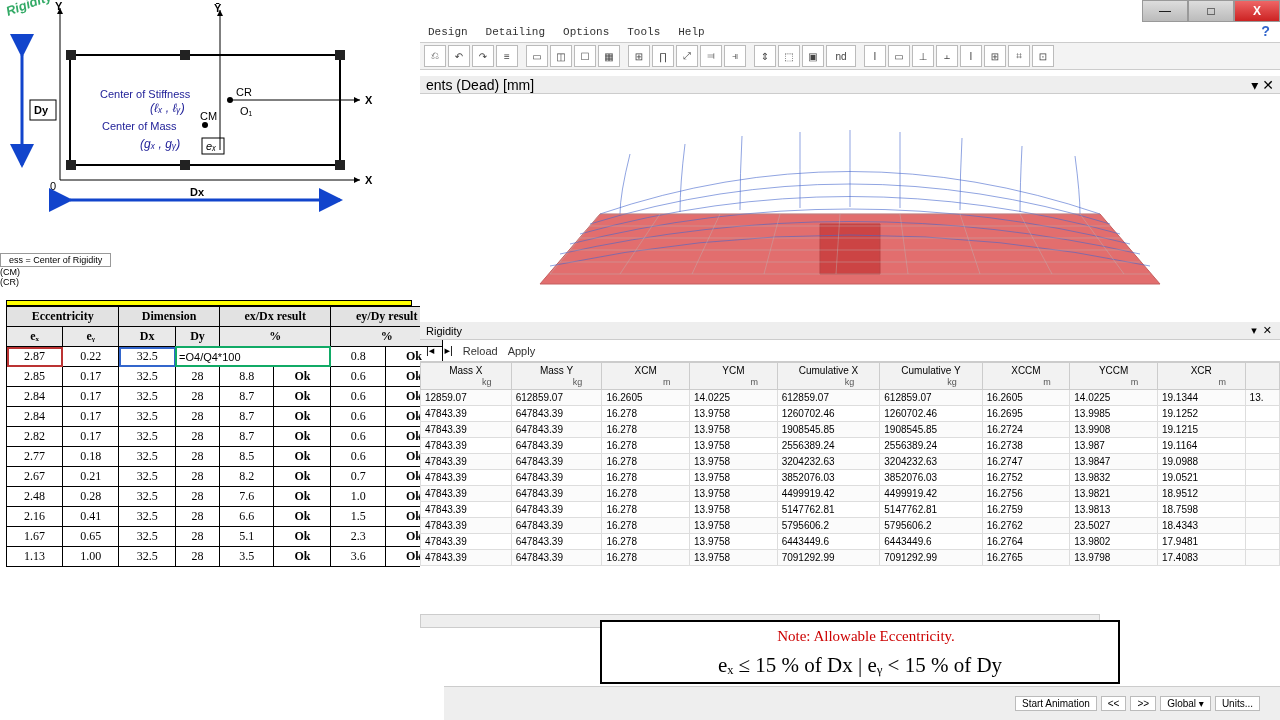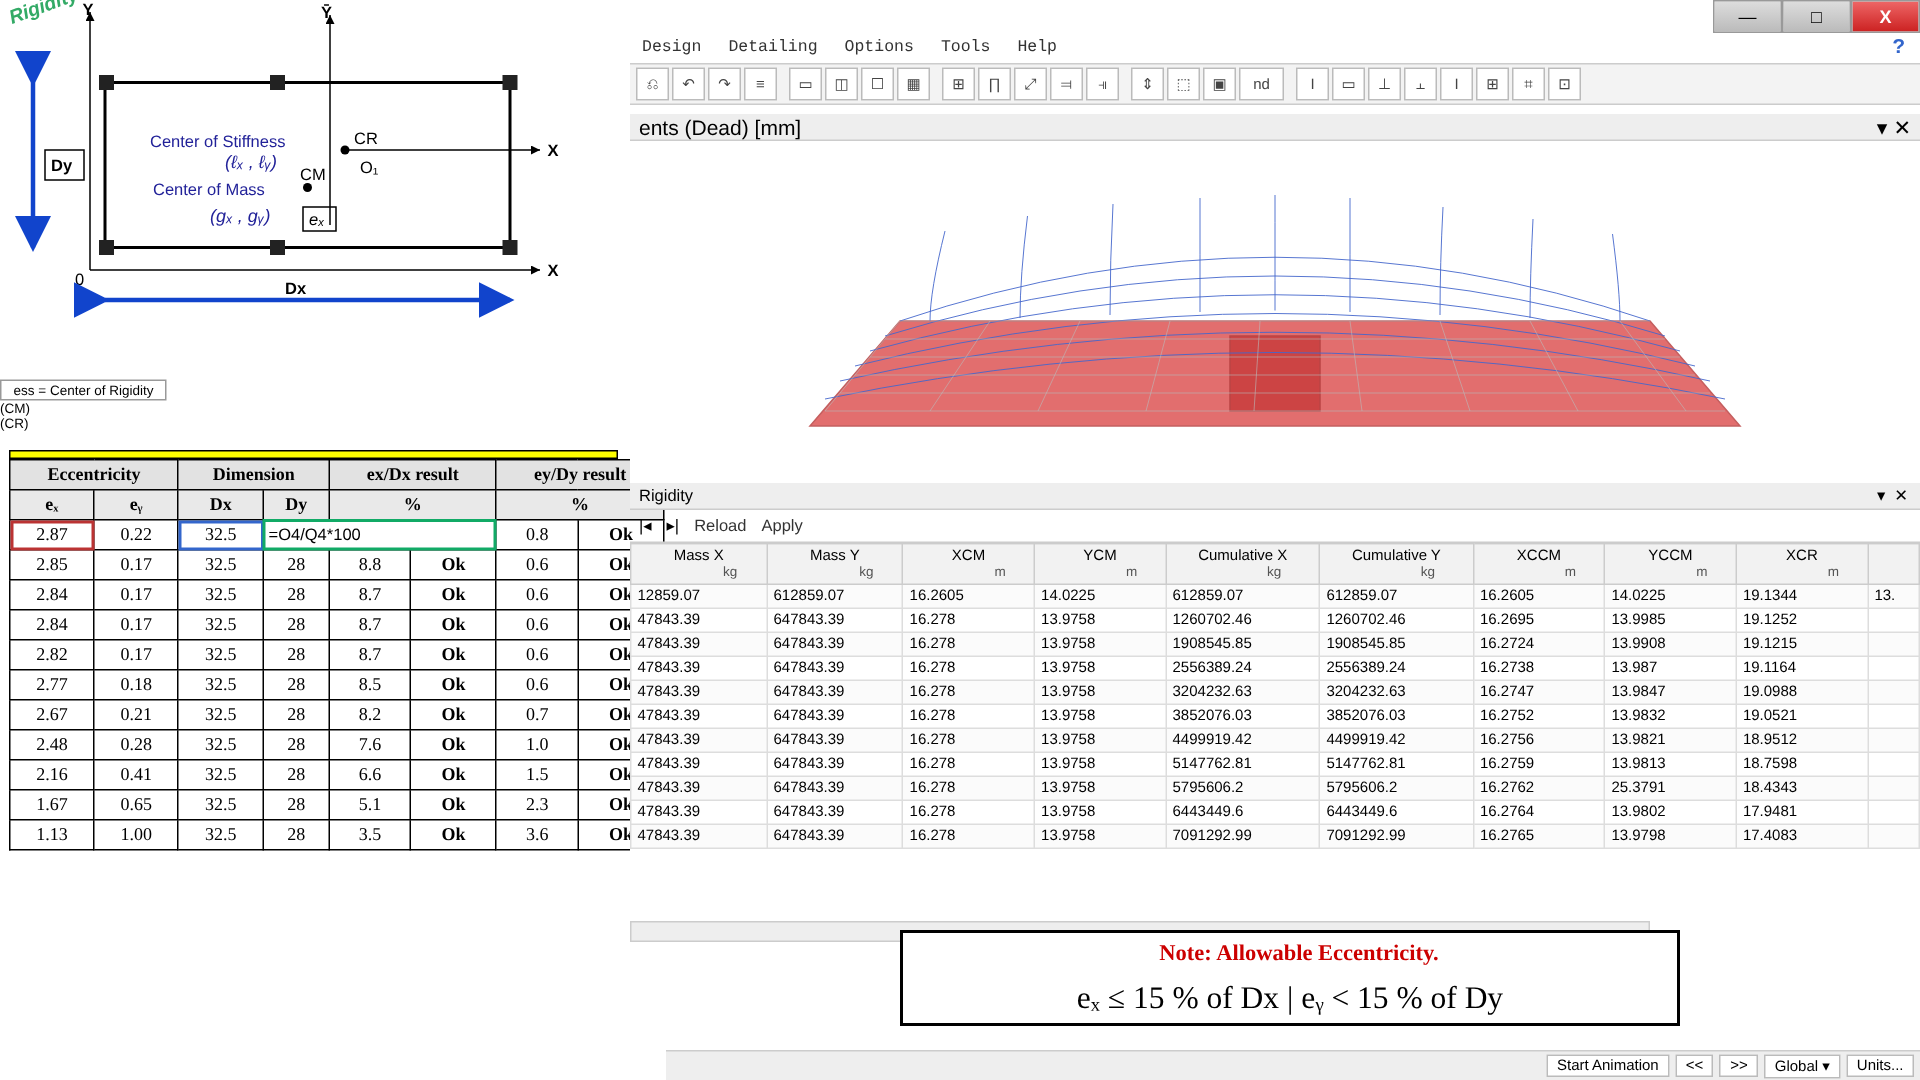--- a/index.html
+++ b/index.html
@@ -52,25 +52,25 @@
   .rig-toolbar span.link { color: #333; }
   .rig-table-wrap { position: absolute; top: 362px; left: 420px; right: 0; height: 296px; overflow: hidden; background: #fff; }
   .rig-table { border-collapse: collapse; width: 100%; font-size: 10px; }
   .rig-table th { background: #f2f2f2; border: 1px solid #ccc; padding: 2px 4px; font-weight: normal; text-align: center; }
   .rig-table th .unit { font-size: 9px; color: #555; padding-left: 42px; }
   .rig-table td { border: 1px solid #ddd; padding: 2px 4px; text-align: left; }
   .rig-table tr:nth-child(odd) td { background: #fbfbfb; }
 
   
   .note-box { position: absolute; top: 620px; left: 600px; width: 520px; height: 64px; border: 2px solid #000; background: #fff; text-align: center; font-family: 'Times New Roman', serif; padding-top: 6px; }
-  .note-box .red { color: #c00; font-weight: bold; font-size: 15px; padding-left: 12px; }
+  .note-box .red { color: #c00; font-weight: normal; font-size: 15px; padding-left: 12px; }
   .note-box .line2 { font-size: 21px; margin-top: 8px; }
 
   
-  .status { position: absolute; bottom: 0; left: 420px; right: 0; height: 20px; background: #eee; border-top: 1px solid #ccc; display: flex; align-items: center; justify-content: flex-end; gap: 4px; padding-right: 4px; font-size: 10px; margin-left: 24px; }
+  .status { position: absolute; bottom: 0; left: 420px; right: 0; height: 34px; background: #eee; border-top: 1px solid #ccc; display: flex; align-items: center; justify-content: flex-end; gap: 4px; padding-right: 20px; font-size: 10px; margin-left: 24px; }
   .stat-btn { border: 1px solid #bbb; background: #fff; padding: 1px 6px; }
 
   
   .hscroll { position: absolute; top: 614px; left: 420px; right: 180px; height: 14px; background: #eee; border: 1px solid #ccc; }
 </style>
 </head>
 <body>
 
 <div class="title-bar">
   <div class="win-btn">—</div>
@@ -464,21 +464,21 @@
           <td></td>
         </tr>
         <tr>
           <td>47843.39</td>
           <td>647843.39</td>
           <td>16.278</td>
           <td>13.9758</td>
           <td>5795606.2</td>
           <td>5795606.2</td>
           <td>16.2762</td>
-          <td>25.3791</td>
+          <td>23.5027</td>
           <td>18.4343</td>
           <td></td>
         </tr>
         <tr>
           <td>47843.39</td>
           <td>647843.39</td>
           <td>16.278</td>
           <td>13.9758</td>
           <td>6443449.6</td>
           <td>6443449.6</td>

